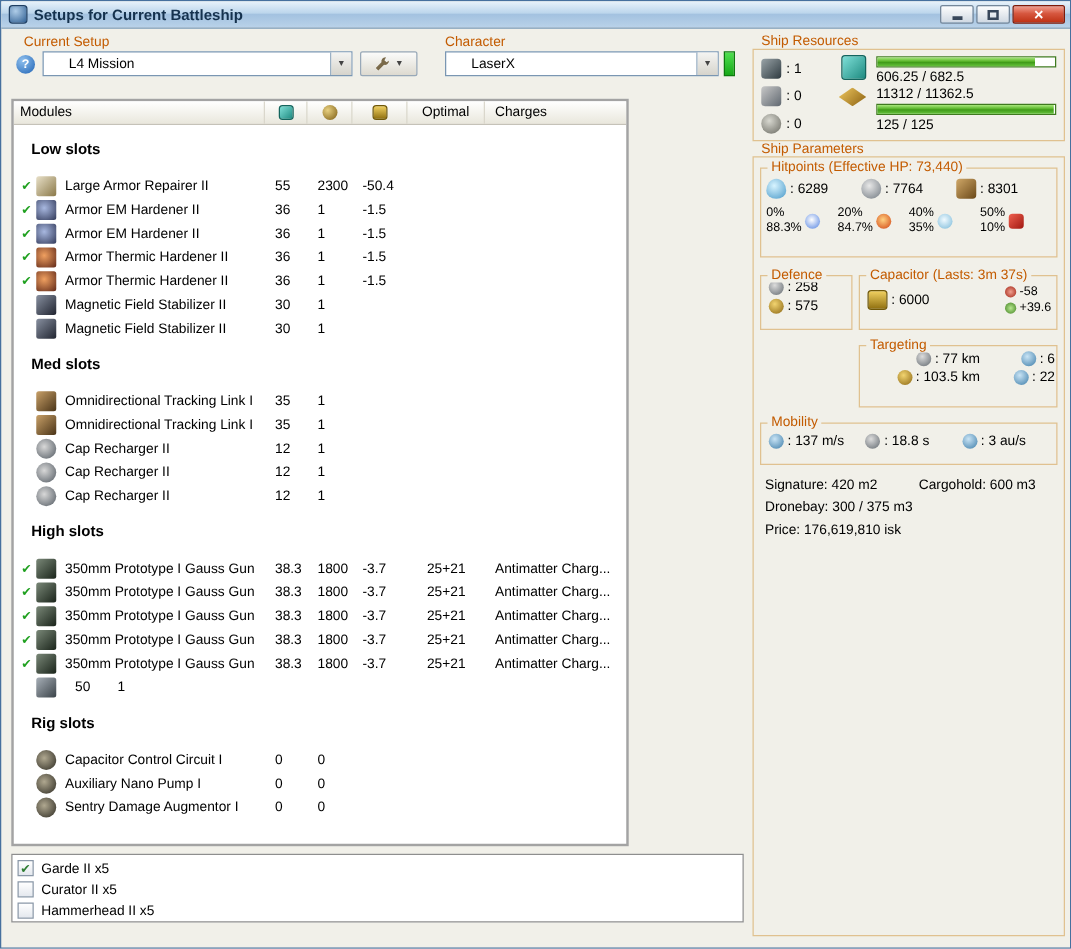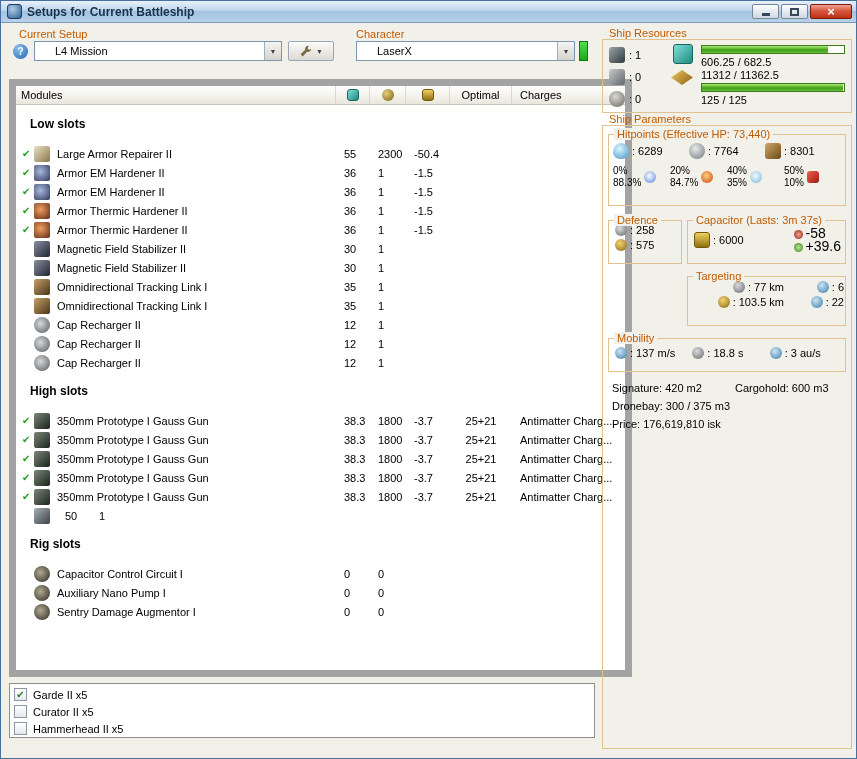--- a/index.html
+++ b/index.html
@@ -35,21 +35,21 @@
     background:linear-gradient(#F4F4F2,#D6D4CC);display:flex;align-items:center;justify-content:center;
     color:#444;font-size:7px;}
   .combo-setup{left:33px;top:40px;width:248px;}
   .combo-character{left:355px;top:40px;width:219px;}
   .tools-btn{position:absolute;left:287px;top:40px;width:46px;height:20px;border:1px solid #98A8B8;border-radius:2px;
     background:linear-gradient(#FBFBFA,#DDDAD0);display:flex;align-items:center;justify-content:center;gap:4px;}
   .tools-btn .arrow{color:#444;font-size:7px;}
   .char-bar{position:absolute;left:578px;top:40px;width:9px;height:20px;background:linear-gradient(#4FE04F,#18A818);border:1px solid #0E7A0E;}
 
   
-  .modules-panel{position:absolute;left:8px;top:78px;width:623px;height:598px;background:#fff;border:7px solid #a3a3a3;overflow:hidden;}
+  .modules-panel{position:absolute;left:8px;top:78px;width:494px;height:598px;background:#fff;border:2px solid #a3a3a3;overflow:hidden;}
   .thead{display:flex;align-items:center;height:19px;background:linear-gradient(#FFFFFF,#E9E7DC);border-bottom:1px solid #C5C2B8;}
   .thead>span{height:100%;display:flex;align-items:center;border-right:1px solid #DAD7CC;}
   .h-name{flex:1;padding-left:5px;}
   .h-cpu{width:34px;justify-content:center;}
   .h-pg{width:36px;justify-content:center;}
   .h-cap{width:44px;justify-content:center;}
   .h-opt{width:62px;justify-content:center;}
   .h-chg{width:113px;padding-left:8px;border-right:none !important;}
   .section-title{font-weight:bold;font-size:12px;margin:12px 0 13px 14px;}
   .mod-row{display:flex;align-items:center;height:19px;white-space:nowrap;}
@@ -136,21 +136,21 @@
   .rvals{display:flex;flex-direction:column;font-size:10px;line-height:12px;}
   .fb-def{left:5px;top:94px;width:74px;height:44px;}
   .fb-cap{left:84px;top:94px;width:159px;height:44px;}
   .fb-fire{left:5px;top:150px;width:74px;height:50px;}
   .fb-tgt{left:84px;top:150px;width:159px;height:50px;}
   .fb-mob{left:5px;top:212px;width:238px;height:34px;}
   .vrow{display:flex;align-items:center;gap:3px;padding:2px 4px 0 6px;white-space:nowrap;}
   .fb-def .vrow,.fb-fire .vrow{padding-top:3px;}
   .cap-flex{display:flex;align-items:center;padding:6px 4px 0 6px;}
   .cap-left{display:flex;align-items:center;gap:3px;flex:1;}
-  .cap-right{font-size:14px;line-height:13px;}
+  .cap-right{font-size:10px;line-height:13px;}
   .tgt-grid{display:grid;grid-template-columns:90px 60px;padding:4px 2px 0 6px;row-gap:3px;}
   .tgt-cell{display:flex;align-items:center;gap:3px;white-space:nowrap;justify-content:flex-end;}
   .mob-row{display:flex;align-items:center;padding:8px 2px 0 6px;gap:4px;}
   .mob-cell{display:flex;align-items:center;gap:3px;flex:1;white-space:nowrap;}
   .txt-line{position:absolute;left:9px;white-space:nowrap;}
   .tl-sig{top:256px;}
   .tl-cargo{top:256px;left:132px;}
   .tl-drone{top:274px;}
   .tl-price{top:292px;}
 
@@ -280,20 +280,21 @@
         <div class="mod-row">
       <span class="c-check"></span>
       <span class="c-icon mi-magstab"></span>
       <span class="c-name">Magnetic Field Stabilizer II</span>
       <span class="c-cpu">30</span>
       <span class="c-pg">1</span>
       <span class="c-cap"></span>
       <span class="c-opt"></span>
       <span class="c-chg"></span>
     </div>
+        <div class="section-title">Med slots</div>
         <div class="mod-row">
       <span class="c-check"></span>
       <span class="c-icon mi-tracklink"></span>
       <span class="c-name">Omnidirectional Tracking Link I</span>
       <span class="c-cpu">35</span>
       <span class="c-pg">1</span>
       <span class="c-cap"></span>
       <span class="c-opt"></span>
       <span class="c-chg"></span>
     </div>

